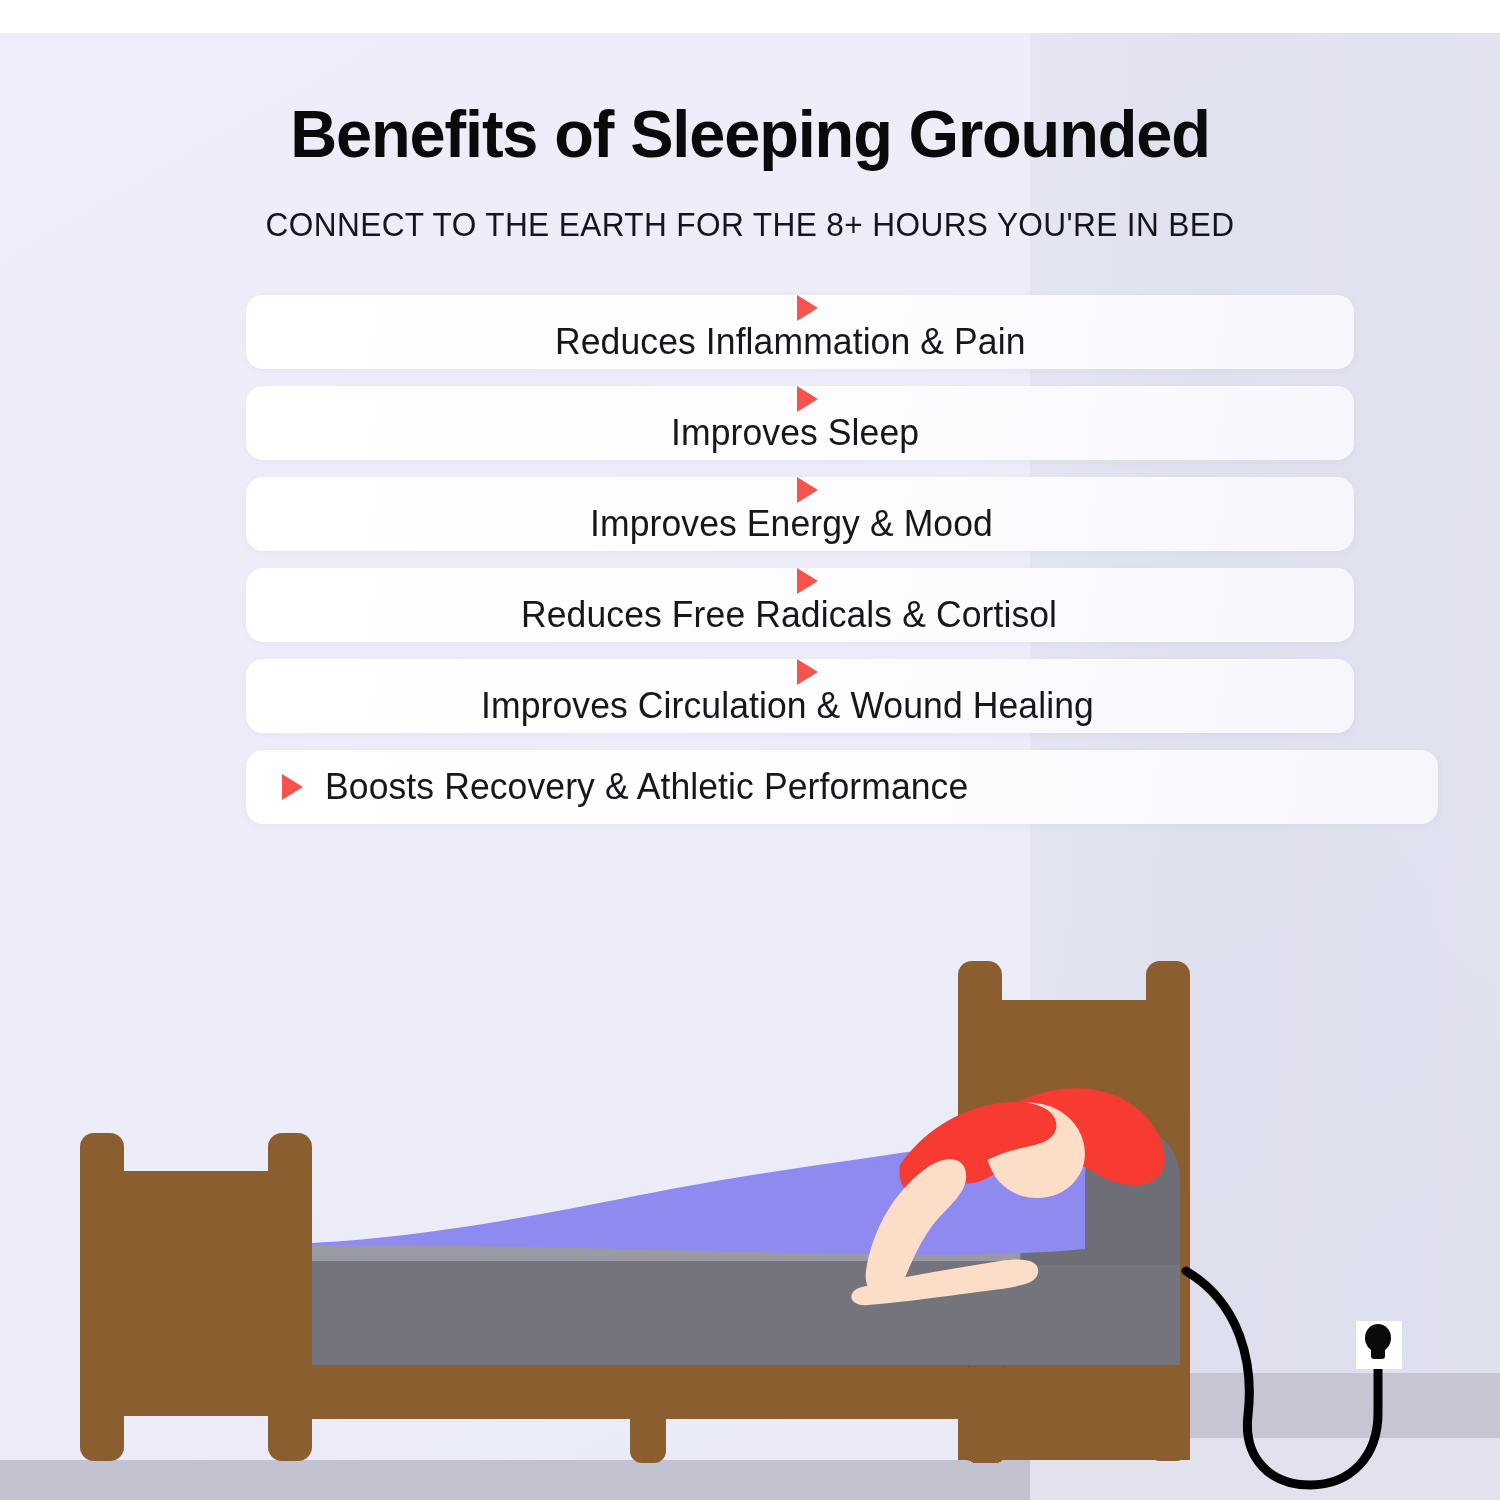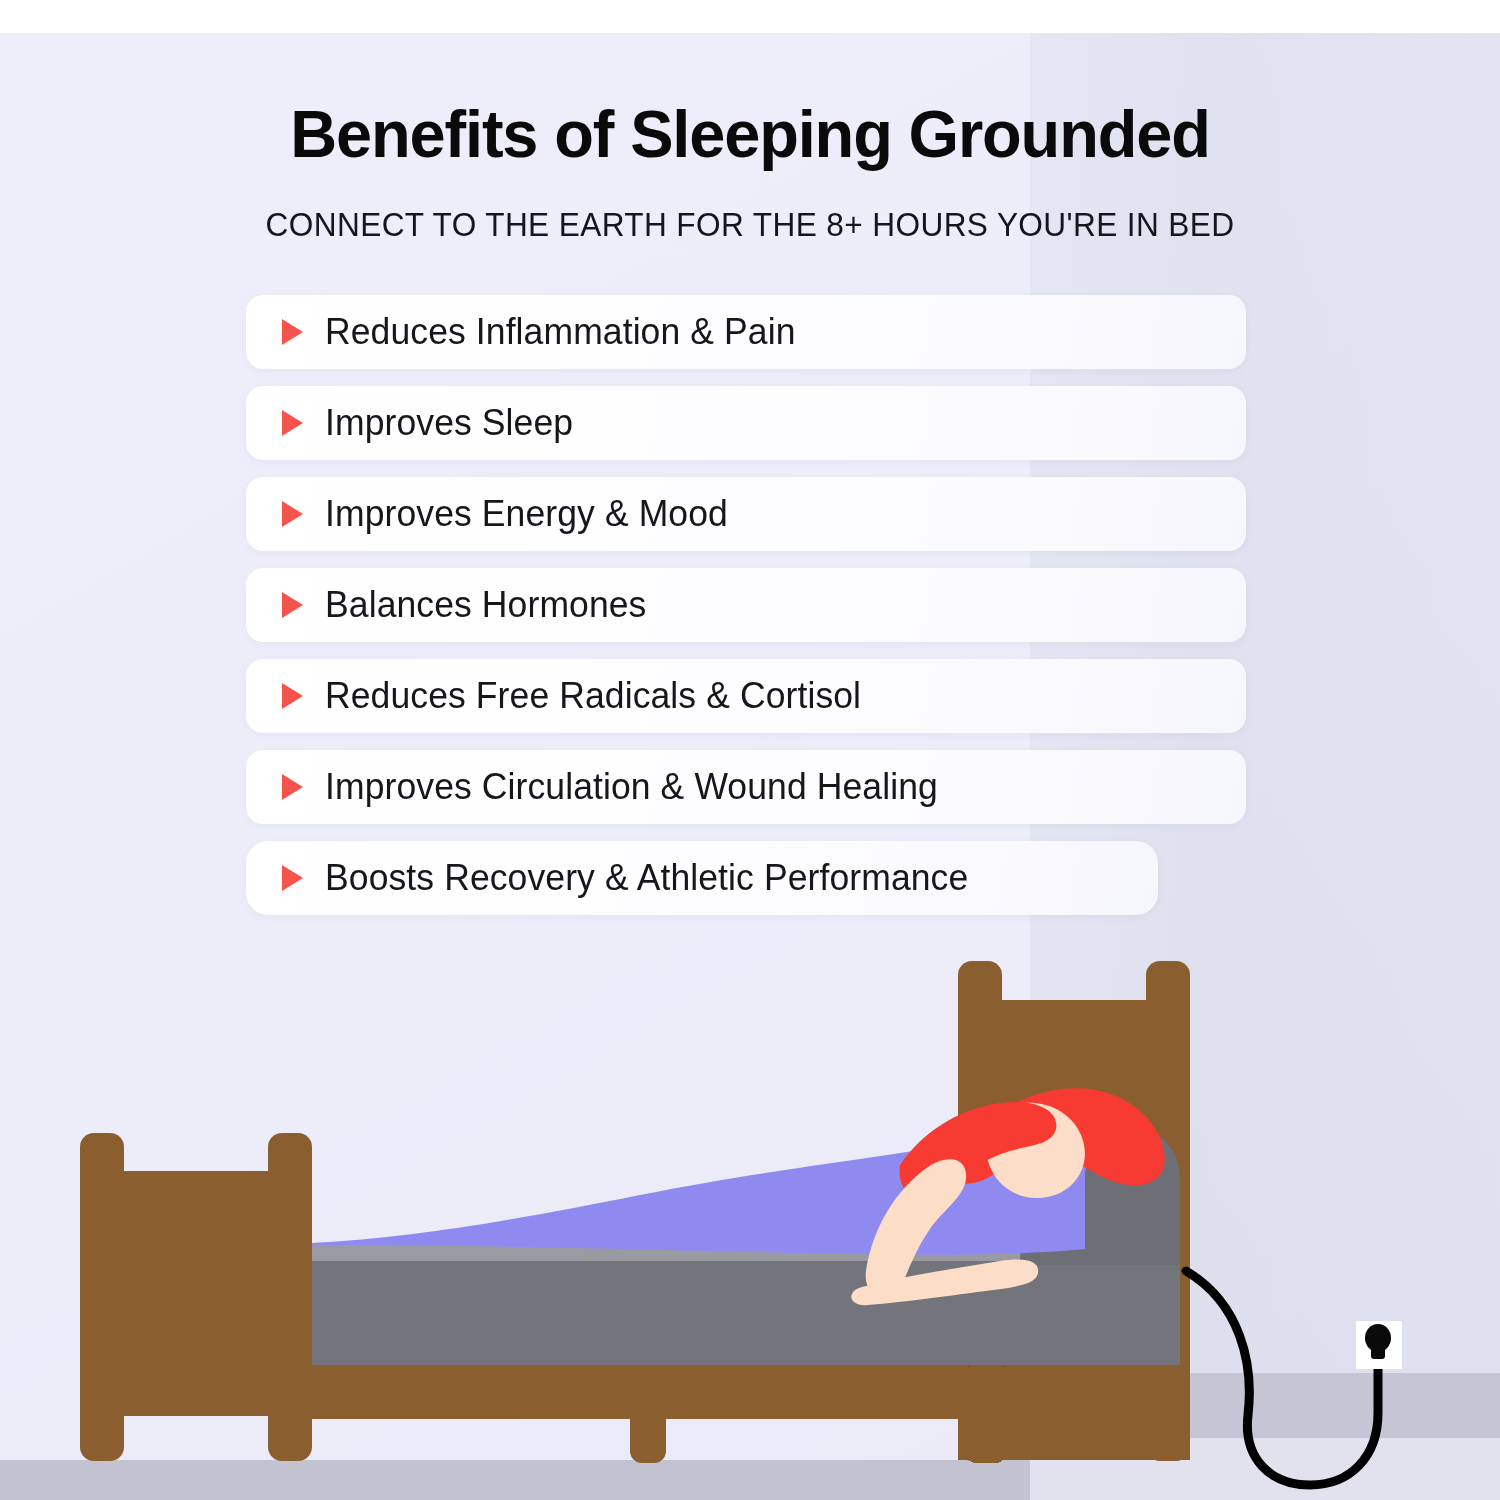--- a/index.html
+++ b/index.html
@@ -82,22 +82,22 @@
   .card {
     position: relative;
     height: 74px;
     margin-bottom: 17px;
     border-radius: 17px;
     background: linear-gradient(100deg, #ffffff 0%, #fdfdff 55%, #f6f6fd 100%);
     box-shadow: 0 2px 7px rgba(110,110,160,0.07);
     display: flex;
     align-items: center;
   }
-  .card.wide { width: 1000px; }
-  .card.widest { width: 912px; border-radius: 22px; }
+  .card.wide { width: 1108px; flex-direction: column; }
+  .card.widest { width: 1192px; }
   .bullet {
     width: 0; height: 0;
     margin-left: 36px;
     margin-right: 22px;
     border-left: 21px solid #f4544c;
     border-top: 13px solid transparent;
     border-bottom: 13px solid transparent;
     flex: none;
   }
   .card-label {
@@ -137,24 +137,20 @@
     <div class="card wide">
       <span class="bullet"></span>
       <span class="card-label">Improves Sleep</span>
     </div>
 
     <div class="card wide">
       <span class="bullet"></span>
       <span class="card-label">Improves Energy &amp; Mood</span>
     </div>
 
-    <div class="card wide">
-      <span class="bullet"></span>
-      <span class="card-label">Balances Hormones</span>
-    </div>
 
     <div class="card wide">
       <span class="bullet"></span>
       <span class="card-label">Reduces Free Radicals &amp; Cortisol</span>
     </div>
 
     <div class="card wide">
       <span class="bullet"></span>
       <span class="card-label">Improves Circulation &amp; Wound Healing</span>
     </div>

